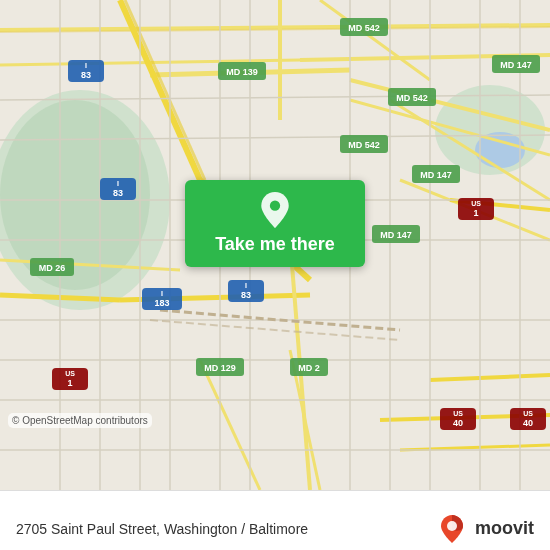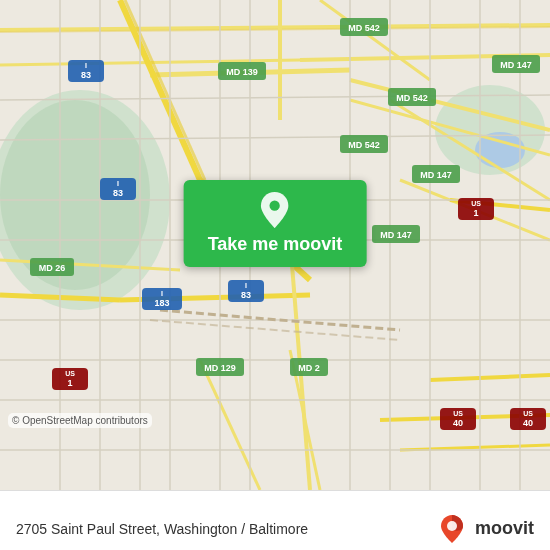--- a/index.html
+++ b/index.html
@@ -237,21 +237,21 @@
     <text x="162" y="306" text-anchor="middle" fill="white" font-size="9" font-weight="bold">183</text>
   </svg>
 
   
   <button id="take-me-there-btn">
 
     <svg class="location-pin-icon" viewBox="0 0 36 42" xmlns="http://www.w3.org/2000/svg">
       <path d="M18 0 C9 0 2 7 2 16 C2 26 18 42 18 42 C18 42 34 26 34 16 C34 7 27 0 18 0 Z" fill="white" opacity="0.9"></path>
       <circle cx="18" cy="16" r="6" fill="#2db84b"></circle>
     </svg>
-    <span>Take me moovit</span>
+    <span>Take me there</span>
   </button>
 
   
   <div id="osm-credit">
     <span>© OpenStreetMap contributors</span>
   </div>
 </div>
 
 <div id="info-bar">
   <span id="address-text">2705 Saint Paul Street, Washington / Baltimore</span>

